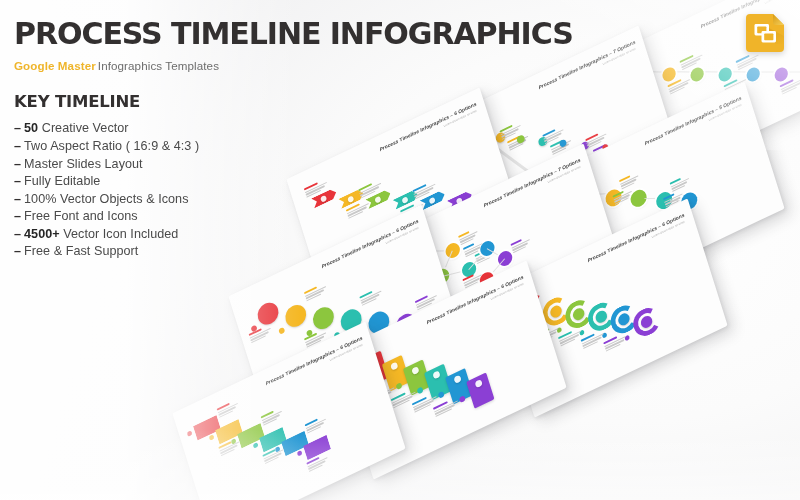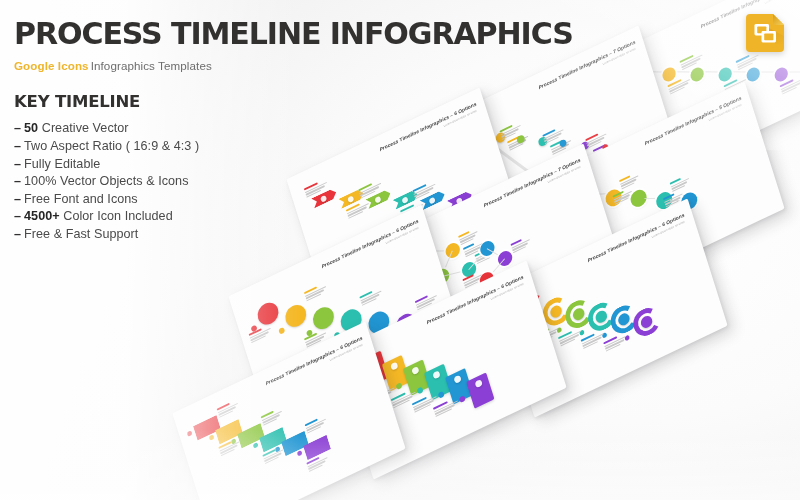--- a/index.html
+++ b/index.html
@@ -718,27 +718,28 @@
     <rect x="14.2" y="15.4" width="9.2" height="6.8" rx="0.8" fill="#f0b429"></rect>
     <rect x="18.5" y="20" width="14.5" height="11.5" rx="1.4" fill="#ffffff"></rect>
     <rect x="21.2" y="22.4" width="9.2" height="6.8" rx="0.8" fill="#f0b429"></rect>
   </svg>
 </div>
 
 <div id="left-panel">
   <h1 id="main-title">PROCESS TIMELINE INFOGRAPHICS</h1>
 
   <div id="subtitle-row">
-    <span id="subtitle-brand">Google Icons</span><span id="subtitle-rest">Infographics Templates</span>
+    <span id="subtitle-brand">Google Master</span><span id="subtitle-rest">Infographics Templates</span>
   </div>
 
   <h2 id="features-heading">KEY TIMELINE</h2>
 
   <ul id="features-list">
       <li><span class="dash">–</span><span class="bold">50</span> <span>Creative Vector</span></li>
       <li><span class="dash">–</span><span>Two Aspect Ratio ( 16:9 &amp; 4:3 )</span></li>
+      <li><span class="dash">–</span><span>Master Slides Layout</span></li>
       <li><span class="dash">–</span><span>Fully Editable</span></li>
       <li><span class="dash">–</span><span>100% Vector Objects &amp; Icons</span></li>
       <li><span class="dash">–</span><span>Free Font and Icons</span></li>
-      <li><span class="dash">–</span><span class="bold">4500+</span> <span>Color Icon Included</span></li>
+      <li><span class="dash">–</span><span class="bold">4500+</span> <span>Vector Icon Included</span></li>
       <li><span class="dash">–</span><span>Free &amp; Fast Support</span></li>
     </ul>
 </div>
 
 </body></html>

